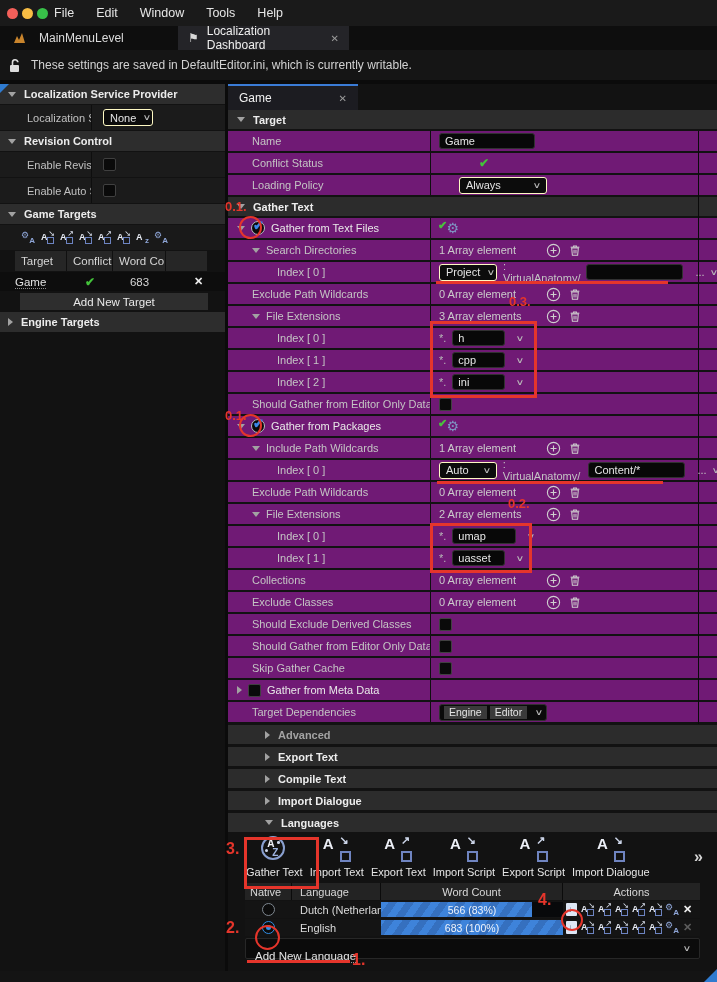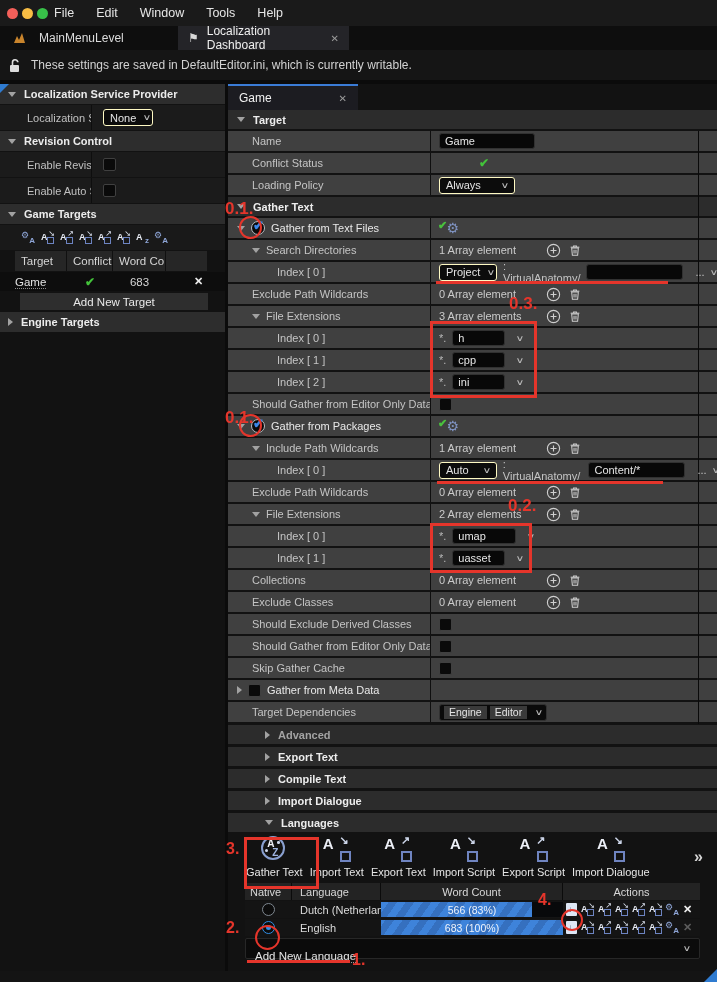--- a/index.html
+++ b/index.html
@@ -49,21 +49,21 @@
   .lgrow .gwc {width:53px;text-align:center;color:#d5d5d5;}
   .lgrow .gx {margin-left:28px;}
   .lbtn {margin:2px 0 2px 20px;width:188px;height:17px;background:#2e2e2e;display:flex;align-items:center;justify-content:center;font-size:11.5px;color:#e9e9e9;}
 
   
   .tabstrip {height:26px;position:relative;}
   .gametab {position:absolute;left:0;top:0;width:130px;height:26px;background:#1c1c21;border-top:2px solid #3a7bd5;display:flex;align-items:center;padding:0 11px;font-size:12px;color:#f2f2f2;}
   .rhead {height:19px;background:#2c2c2c;margin-bottom:2px;display:flex;align-items:center;gap:8px;padding-left:9px;font-size:11px;font-weight:bold;color:#ededed;}
   .mt3 {margin-top:3px;padding-left:37px;}
   .dim {color:#a3a3a3;}
-  .prow {height:20px;margin-bottom:2px;background:#404040;display:flex;align-items:stretch;font-size:11px;color:#c4c4c4;}
+  .prow {height:20px;margin-bottom:2px;background:#701a75;display:flex;align-items:stretch;font-size:11px;color:#c4c4c4;}
   .pl {flex:0 0 202px;display:flex;align-items:center;gap:6px;white-space:nowrap;overflow:hidden;}
   .p1{padding-left:9px;} .p2{padding-left:24px;} .p3{padding-left:49px;}
   .pv {flex:1;display:flex;align-items:center;gap:6px;padding-left:8px;border-left:1px solid #0f0f0f;position:relative;}
   .white {color:#e8e8e8;}
   .vline {position:absolute;left:470px;top:47px;width:1px;height:593px;background:#0a0a0a;}
 
   .rcheck {width:14px;height:14px;border-radius:50%;border:1.5px solid #b9bec4;background:#0a0a0a;position:relative;flex:0 0 14px;}
   .rcheck .chk {position:absolute;left:1px;top:-4px;color:#3b86e8;font-size:13px;font-weight:bold;line-height:1.2;}
   .cb {width:13px;height:13px;background:#0a0a0a;border:1px solid #404040;border-radius:2px;flex:0 0 13px;}
   .arrcount {width:100px;color:#cbcbcb;}
@@ -129,21 +129,21 @@
   .addrow {margin:2px 0 0 17px;width:455px;height:21px;background:#0b0b0b;border:1px solid #272727;border-radius:2px;display:flex;align-items:center;padding:0 9px;font-size:11.5px;color:#e4e4e4;}
   .addrow .t {border-bottom:1px dotted #9a9a9a;margin-top:16px;}
   .addrow .chev {margin-left:auto;}
 
   .footer {position:absolute;left:0;top:971px;width:717px;height:11px;background:#141414;}
   .corner-br {position:absolute;right:0;bottom:0;width:0;height:0;border-bottom:13px solid #2f7bd0;border-left:13px solid transparent;}
   .corner-tl {position:absolute;left:0;top:84px;width:0;height:0;border-top:9px solid #2f7bd0;border-right:9px solid transparent;}
 
   
   .ann {position:absolute;color:#e5352b;font-weight:bold;z-index:50;}
-  .ann-sm {font-size:17px;} .ann-lg {font-size:16px;}
+  .ann-sm {font-size:13px;} .ann-lg {font-size:16px;}
   .ring {position:absolute;border:2.5px solid #e5352b;border-radius:50%;z-index:50;}
   .rrect {position:absolute;border:3px solid #e5352b;z-index:50;}
   .rline {position:absolute;height:3px;background:#e5352b;z-index:50;}
 
   svg {display:block;}
 </style>
 </head>
 <body>
 
 <div class="app">
@@ -306,21 +306,21 @@
         </span>
       <span class="pv">
           <span class="gcheck" style="margin-left:40px;">✔</span>
         </span>
     </div>
     <div class="prow">
       <span class="pl p2">
           <span>Loading Policy</span>
         </span>
       <span class="pv">
-        <span class="dd" style="width:76px;">
+        <span class="dd" style="width:88px;margin-left:20px;">
           <span>Always</span>
           <span class="chev">∨</span>
         </span>
       </span>
     </div>
 
     <div class="rhead">
       <span class="tri-d"></span>
       <span>Gather Text</span>
     </div>

